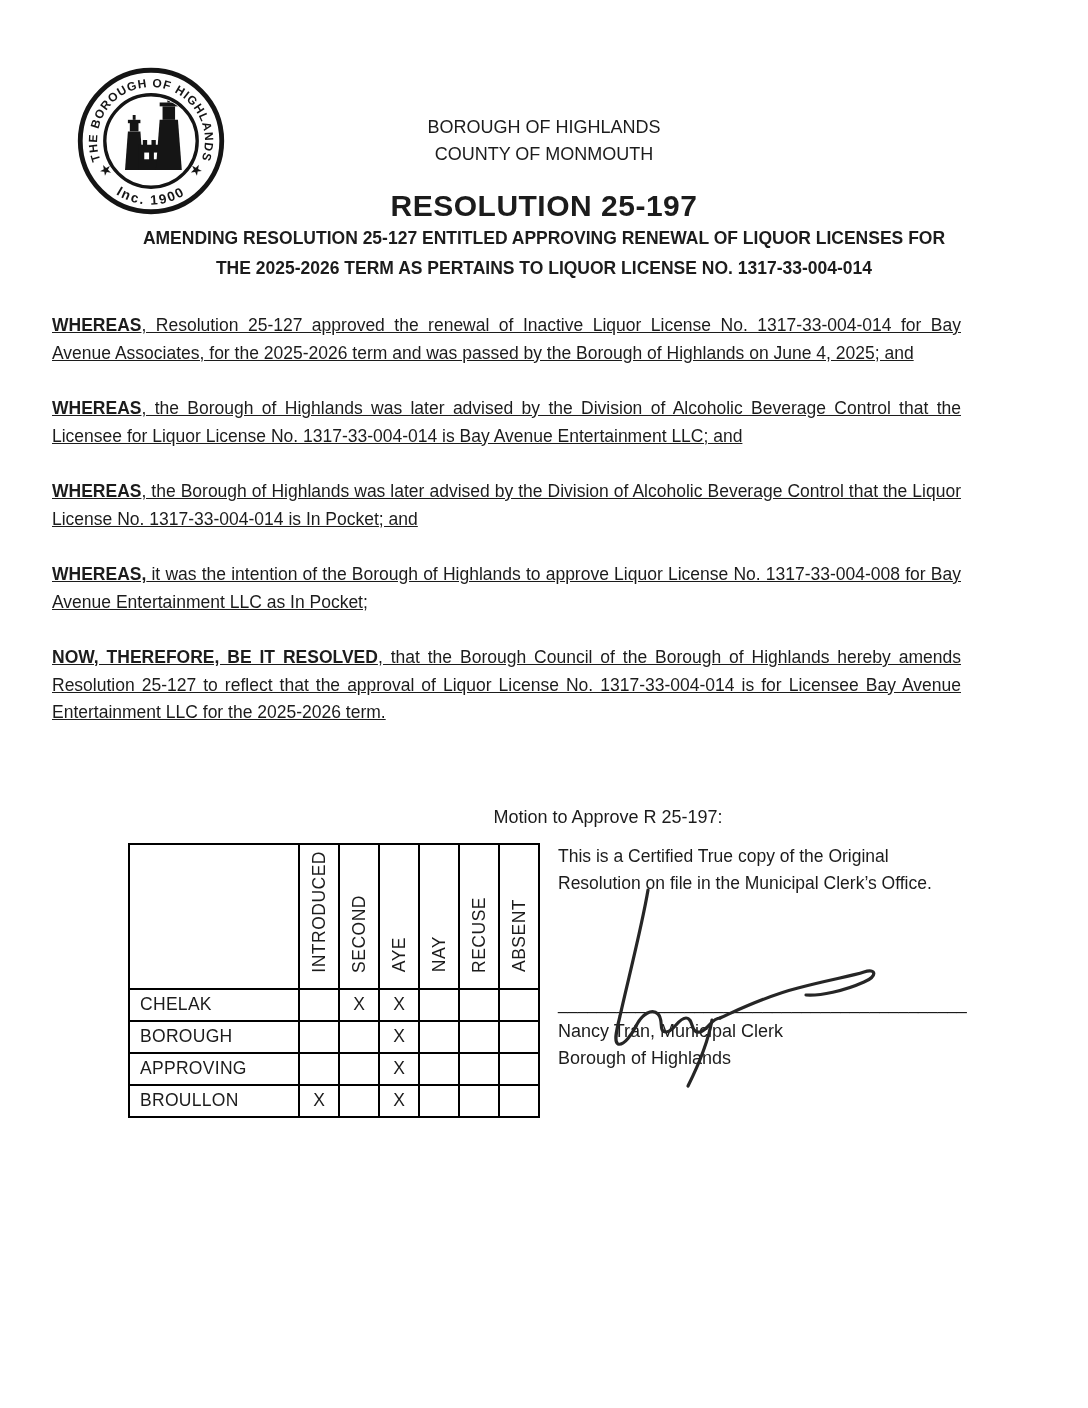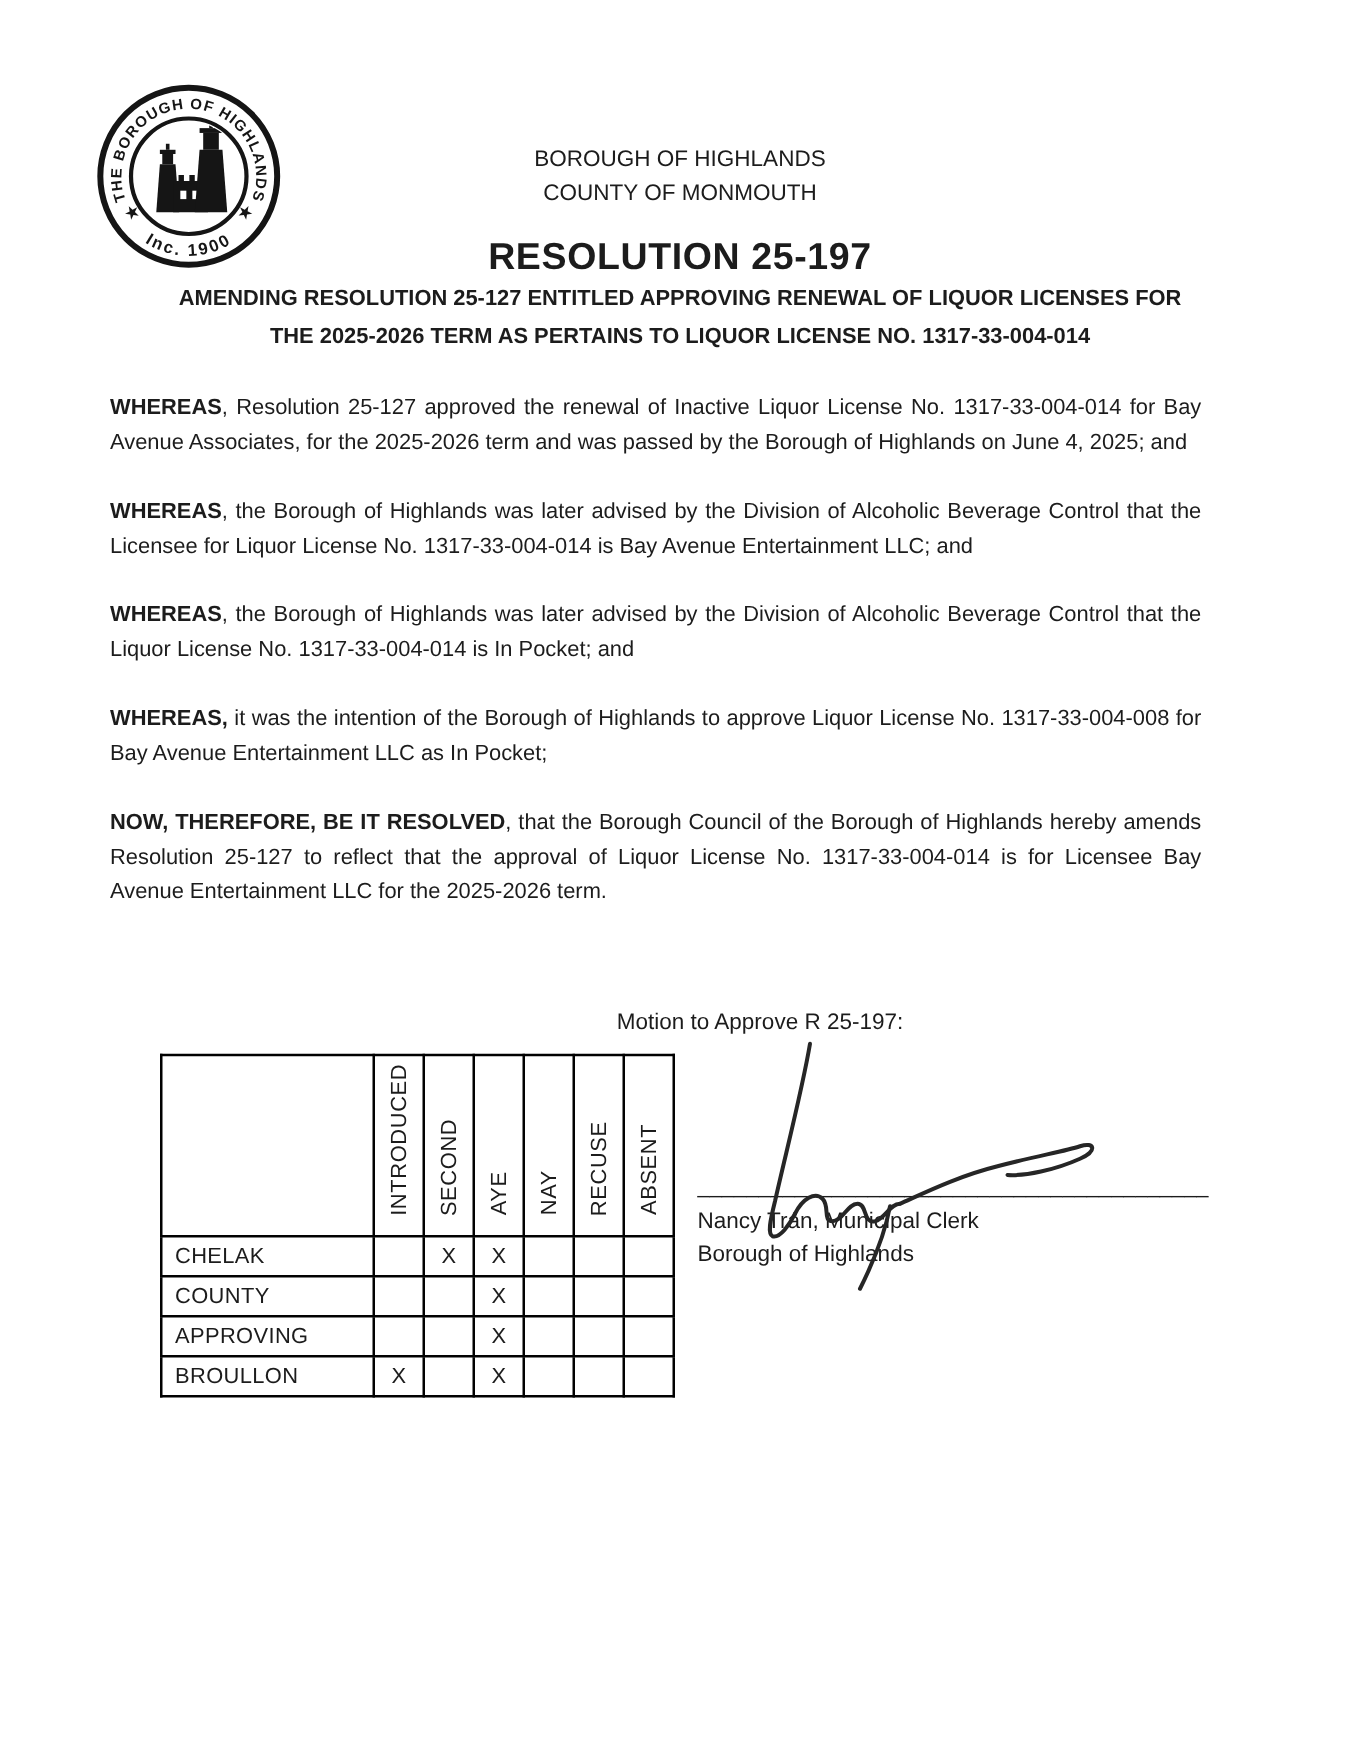--- a/index.html
+++ b/index.html
@@ -21,21 +21,21 @@
     width: 154px;
     height: 154px;
   }
   
   .head-center { padding-top: 114px; text-align: center; }
   .org-line { font-size: 18px; line-height: 27px; }
   .res-title { margin-top: 21px; font-size: 30px; font-weight: bold; letter-spacing: 0.5px; }
   .res-subtitle { margin-top: 0; font-weight: bold; font-size: 17.5px; line-height: 30px; }
   .res-subtitle span { display: block; }
   
-  .body-text { margin: 0 127px 0 88px; }
+  .body-text { margin: 0 127px 0 52px; text-decoration: underline; }
   .para {
     margin-top: 28px;
     font-size: 17.5px;
     line-height: 27.5px;
     text-align: justify;
   }
   .para:first-child { margin-top: 29px; }
   .para b { font-weight: bold; }
   
   .motion { margin: 80px 0 0 128px; font-size: 18px; text-align: center; }
@@ -159,21 +159,21 @@
       <tr>
         <td class="name">CHELAK</td>
         <td class="mark"></td>
         <td class="mark">X</td>
         <td class="mark">X</td>
         <td class="mark"></td>
         <td class="mark"></td>
         <td class="mark"></td>
       </tr>
       <tr>
-        <td class="name">COUNTY</td>
+        <td class="name">BOROUGH</td>
         <td class="mark"></td>
         <td class="mark"></td>
         <td class="mark">X</td>
         <td class="mark"></td>
         <td class="mark"></td>
         <td class="mark"></td>
       </tr>
       <tr>
         <td class="name">APPROVING</td>
         <td class="mark"></td>
@@ -189,20 +189,21 @@
         <td class="mark"></td>
         <td class="mark">X</td>
         <td class="mark"></td>
         <td class="mark"></td>
         <td class="mark"></td>
       </tr>
     </tbody>
       </table>
 
     <div class="right-col">
+      <p class="cert-statement">This is a Certified True copy of the Original Resolution on file in the Municipal Clerk’s Office.</p>
       <div class="sig-area">
         <svg class="sig-svg" viewBox="0 0 330 205">
           <g fill="none" stroke="#262626" stroke-width="3.2" stroke-linecap="round" stroke-linejoin="round">
             <path d="M72,6 C66,42 52,96 44,132 C40,148 38,158 42,160 C48,162 56,150 60,142"></path>
             <path d="M60,142 C66,130 76,124 82,130 C88,136 82,148 90,148 C98,148 102,134 110,134 C118,134 114,150 124,148 C132,146 136,134 144,134"></path>
             <path d="M144,134 C162,126 190,112 222,104 C252,96 276,92 288,88 C300,84 302,92 288,98 C268,107 244,112 230,111"></path>
             <path d="M136,136 C132,158 122,182 112,202"></path>
           </g>
         </svg>
       </div>

